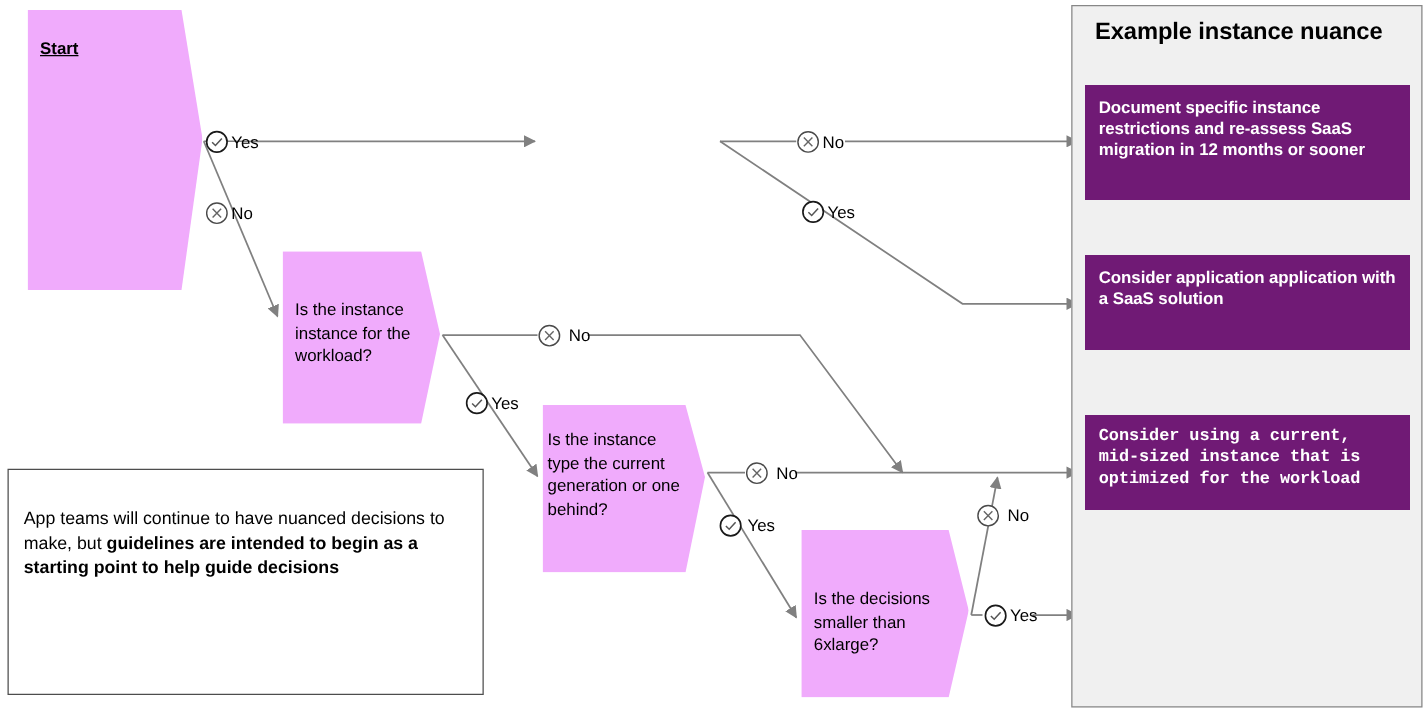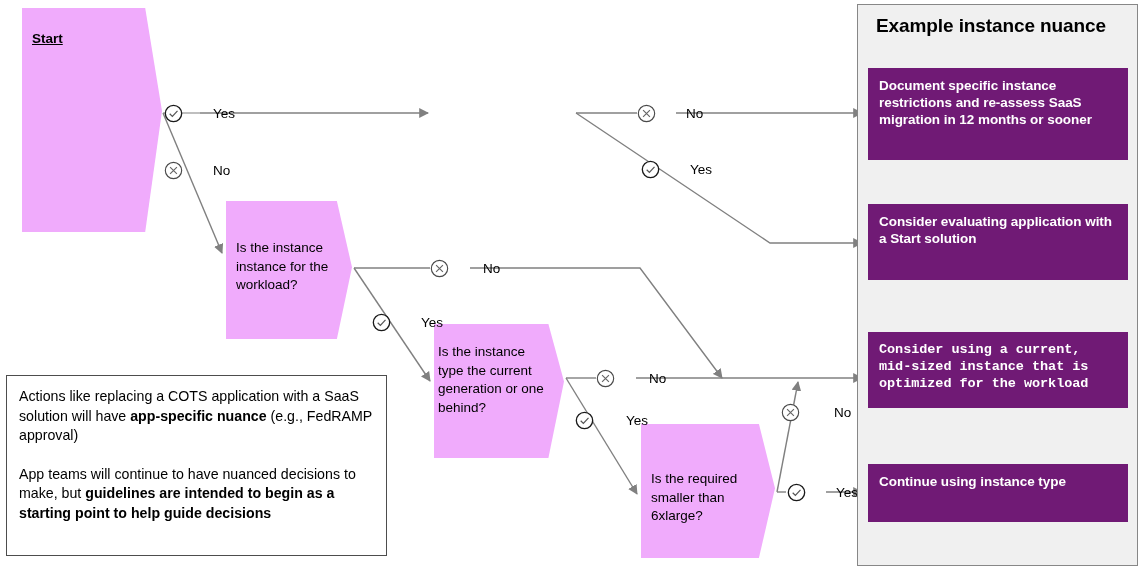--- a/index.html
+++ b/index.html
@@ -133,21 +133,20 @@
   .note p { margin: 0; }
   .note .gap { height: 19px; }
   .note b { font-weight: bold; }
 
   
   .marker {
     position: absolute;
     display: flex;
     align-items: center;
     height: 20px;
-    gap: 28px;
   }
   .marker .glyph {
     width: 19px;
     height: 19px;
     flex: 0 0 19px;
   }
   .marker .mlabel {
     font-size: 13.5px;
     color: #000000;
     margin-left: 2px;
@@ -201,21 +200,21 @@
 
   <div class="node" id="node-optimized">
     <div class="node-text">Is the instance instance for the workload?</div>
   </div>
 
   <div class="node" id="node-generation">
     <div class="node-text">Is the instance type the current generation or one behind?</div>
   </div>
 
   <div class="node" id="node-size">
-    <div class="node-text">Is the required smaller than 6xlarge?</div>
+    <div class="node-text">Is the decisions smaller than 6xlarge?</div>
   </div>
 
   <div class="marker" style="left:164px; top:103px;">
     <span class="glyph">
       <svg viewBox="0 0 20 20" width="19" height="19">
           <circle cx="10" cy="10" r="8.6" fill="#fff" stroke="#1a1a1a" stroke-width="1.4"></circle>
           <path d="M6 10.3 L8.8 13 L14.2 7.2" fill="none" stroke="#555" stroke-width="1.3"></path>
         </svg>
     </span>
     <span class="mlabel">Yes</span>
@@ -308,23 +307,21 @@
           <path d="M6 10.3 L8.8 13 L14.2 7.2" fill="none" stroke="#555" stroke-width="1.3"></path>
         </svg>
     </span>
     <span class="mlabel">Yes</span>
   </div>
 
   <div class="panel"></div>
   <div class="panel-title">Example instance nuance</div>
 
   <div class="action-box" id="action-0">Document specific instance restrictions and re-assess SaaS migration in 12 months or sooner</div>
-  <div class="action-box" id="action-1">Consider evaluating application with a Start solution</div>
+  <div class="action-box" id="action-1">Consider application application with a SaaS solution</div>
   <div class="action-box" id="action-2">Consider using a current, mid-sized instance that is optimized for the workload</div>
-  <div class="action-box" id="action-3">Continue using instance type</div>
 
   <div class="note">
-    <p><span>Actions like replacing a COTS application with a SaaS solution will have </span><b>app-specific nuance</b><span> (e.g., FedRAMP approval)</span></p>
     <div class="gap"></div>
     <p><span>App teams will continue to have nuanced decisions to make, but </span><b>guidelines are intended to begin as a starting point to help guide decisions</b></p>
   </div>
 
 </div>
 
 </body></html>

